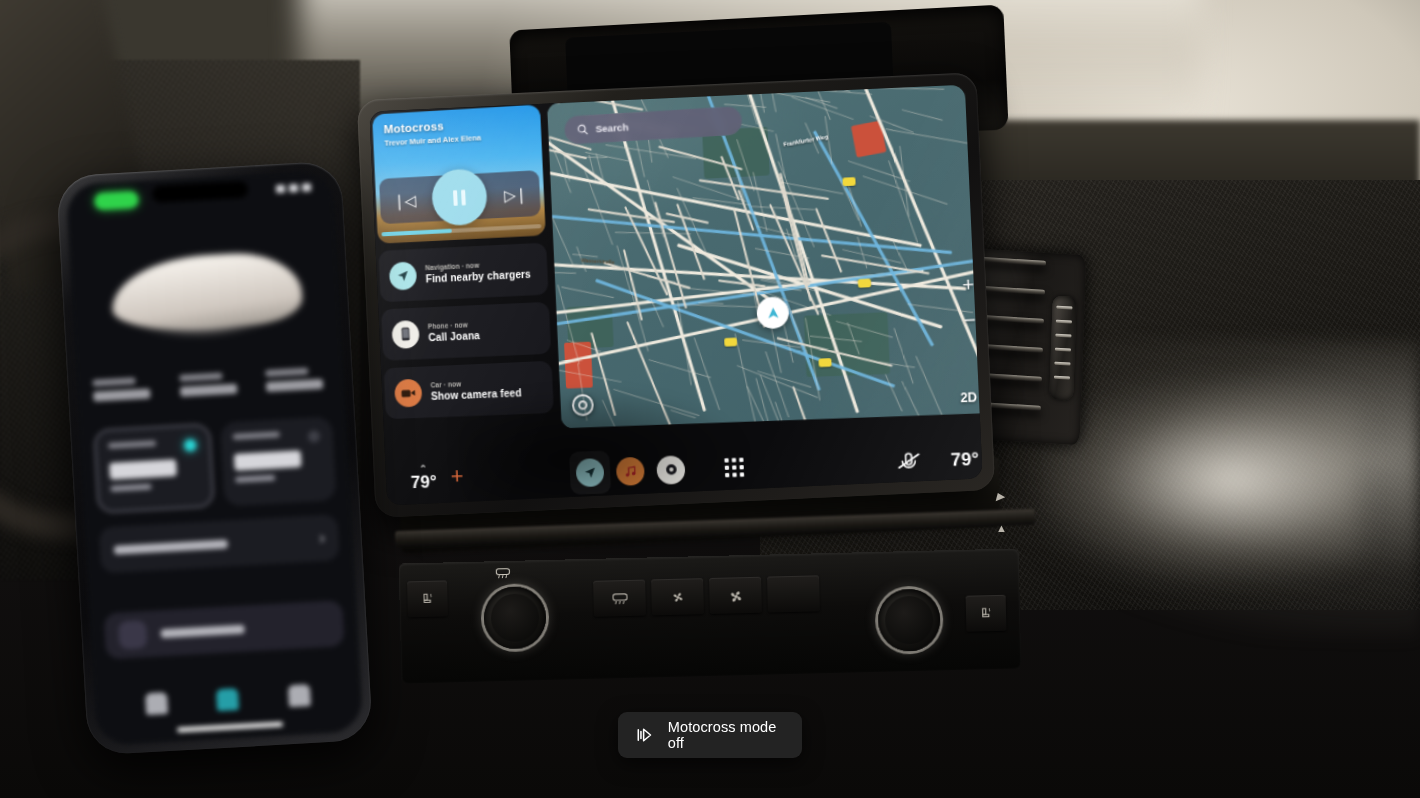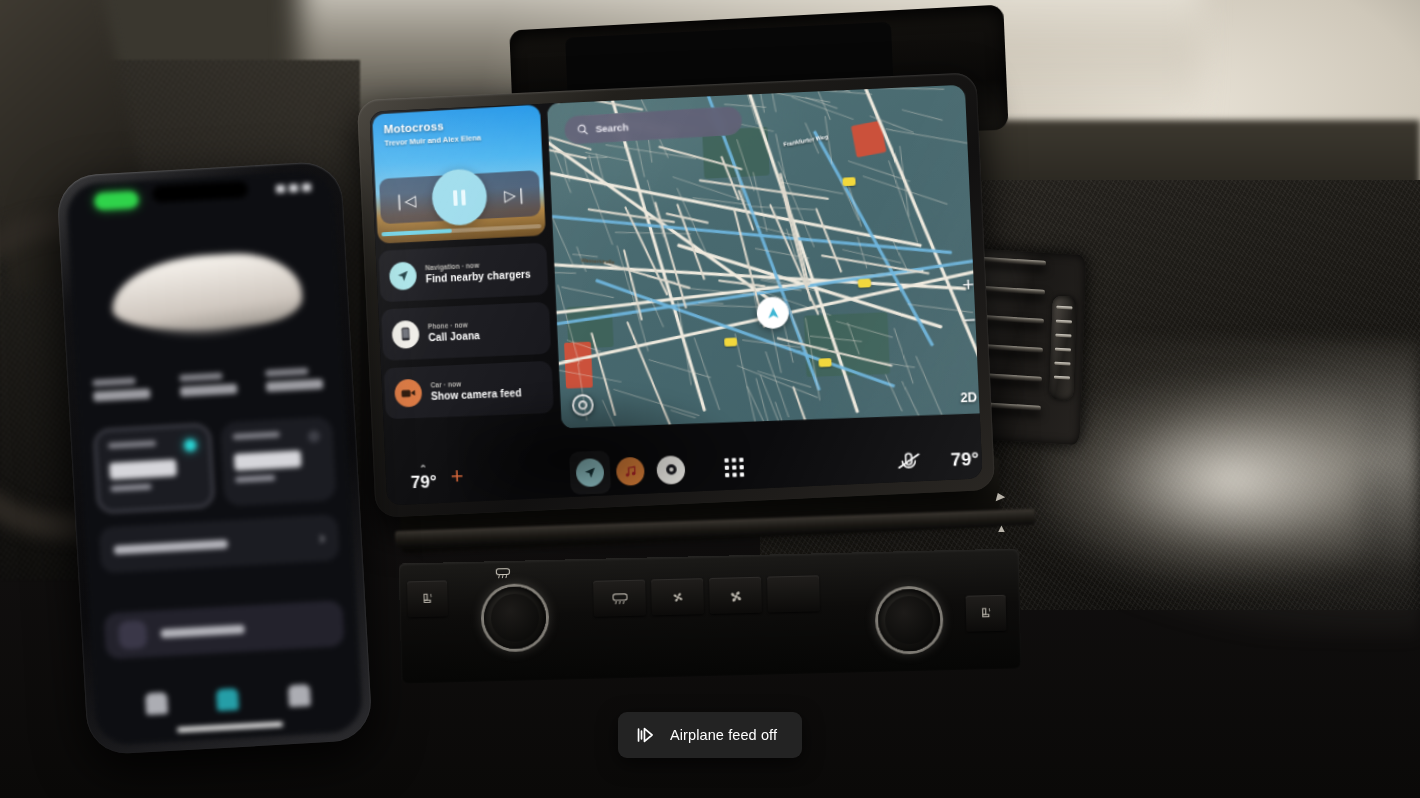--- a/index.html
+++ b/index.html
@@ -835,16 +835,16 @@
           <path d="M5 11h8v3H5z" fill="none" stroke="#cfcabf" stroke-width="1.5"></path>
         <path d="M14 3c-1 1.5 1 2.5 0 4" fill="none" stroke="#cfcabf" stroke-width="1.3"></path>
       </svg>
     </div>
   </div>
 
   <div class="toast">
     <svg width="22" height="18" viewBox="0 0 26 20">
       <path d="M3 3v14M6.5 5.5v9M10 2.5l9 7.5-9 7.5z" fill="none" stroke="#fff" stroke-width="2" stroke-linejoin="round" stroke-linecap="round"></path>
     </svg>
-    <span class="toast-txt">Airplane feed off</span>
+    <span class="toast-txt">Motocross mode off</span>
   </div>
 
 </div>
 
 </body></html>

